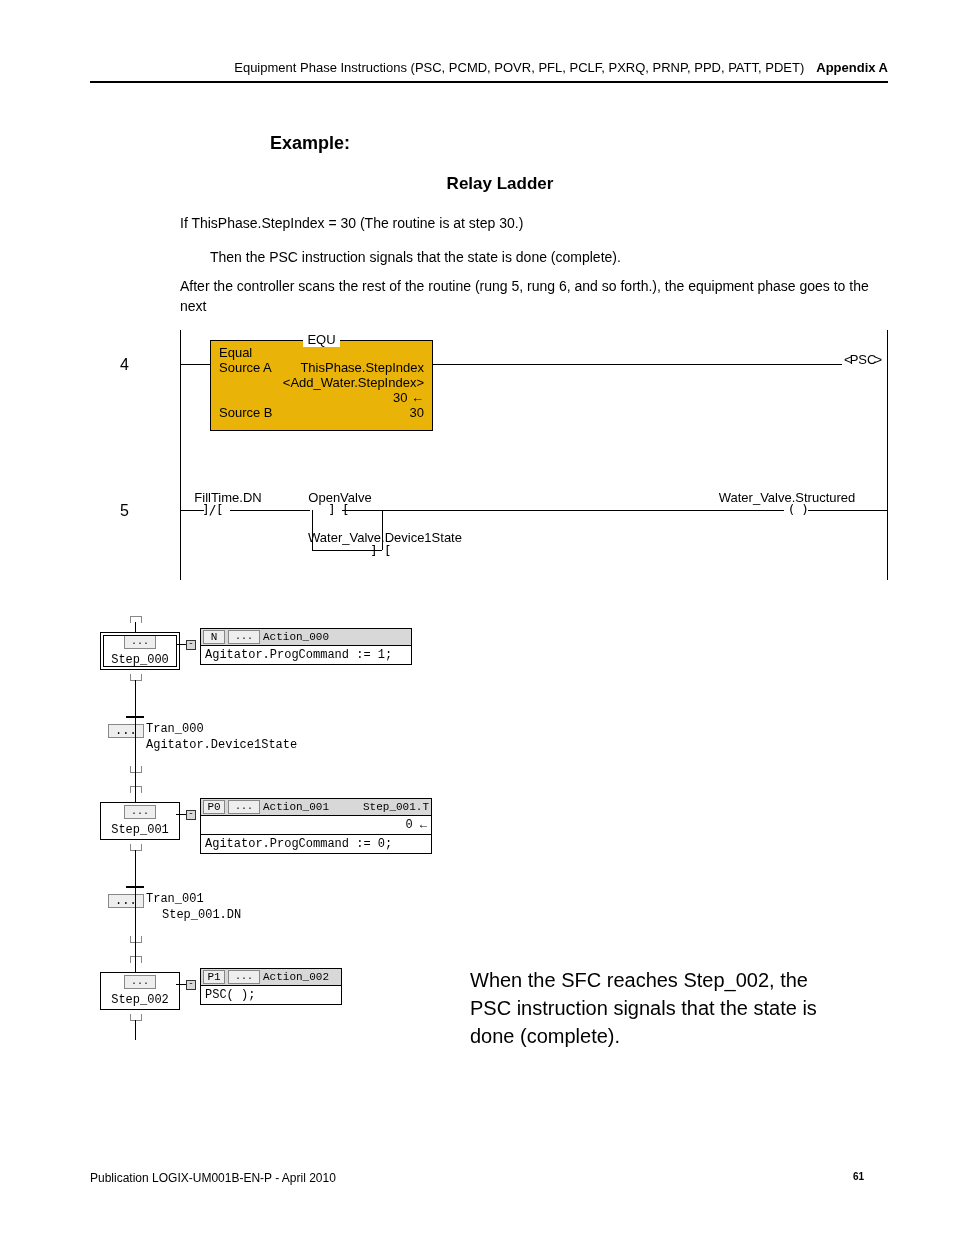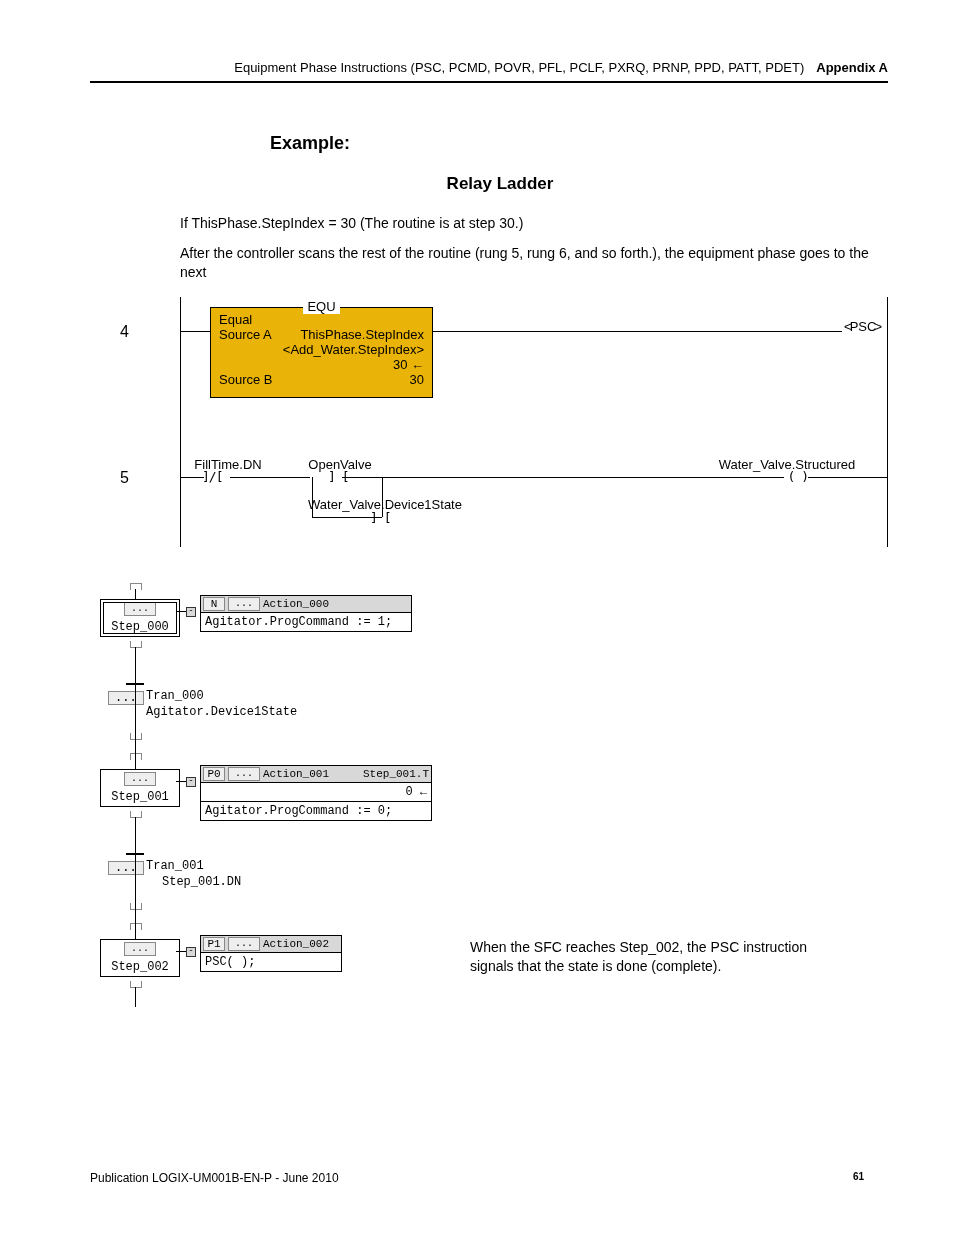--- a/index.html
+++ b/index.html
@@ -206,24 +206,23 @@
   .mini {
     position:absolute;
     width:8px;height:8px;
     border:1px solid #333;
     background:#d8d8d8;
     font-size:9px;
     line-height:7px;
     text-align:center;
   }
   .sfc-caption {
-    font-size: 14px;
+    font-size: 20px;
     max-width: 380px;
     line-height: 1.4;
-    margin-bottom: 40px;
   }
   .footer {
     position: absolute;
     bottom: 50px;
     left: 90px;
     right: 90px;
     display: flex;
     justify-content: space-between;
     font-size: 12px;
   }
@@ -236,20 +235,21 @@
 
   <div class="header-line">
     <span class="header-left">Equipment Phase Instructions (PSC, PCMD, POVR, PFL, PCLF, PXRQ, PRNP, PPD, PATT, PDET)</span>
     <span class="header-appendix">Appendix A</span>
   </div>
 
   <h2 class="example">Example:</h2>
   <h3 class="subhead">Relay Ladder</h3>
 
   <p class="bodytext">If ThisPhase.StepIndex = 30 (The routine is at step 30.)</p>
+  <p class="bodytext indent">Then the PSC instruction signals that the state is done (complete).</p>
   <p class="bodytext after">After the controller scans the rest of the routine (rung 5, rung 6, and so forth.), the equipment phase goes to the next</p>
 
   <div class="ladder">
     <div class="rail-left"></div>
     <div class="rail-right"></div>
 
     <span class="rung-num" style="top:26px">4</span>
     <div class="wire" style="left:90px; top:34px; width:30px"></div>
     <div class="wire" style="left:335px; top:34px; right:46px"></div>
     <span class="psc">PSC</span>
@@ -380,17 +380,17 @@
           <span>Action_002</span>
         </div>
         <div class="action-body">PSC( );</div>
       </div>
     </div>
 
     <div class="sfc-caption">When the SFC reaches Step_002, the PSC instruction signals that the state is done (complete).</div>
   </div>
 
   <div class="footer">
-    <span>Publication LOGIX-UM001B-EN-P - June 2010</span>
+    <span>Publication LOGIX-UM001B-EN-P - April 2010</span>
     <span class="pg">61</span>
   </div>
 
 </div>
 
 </body></html>

